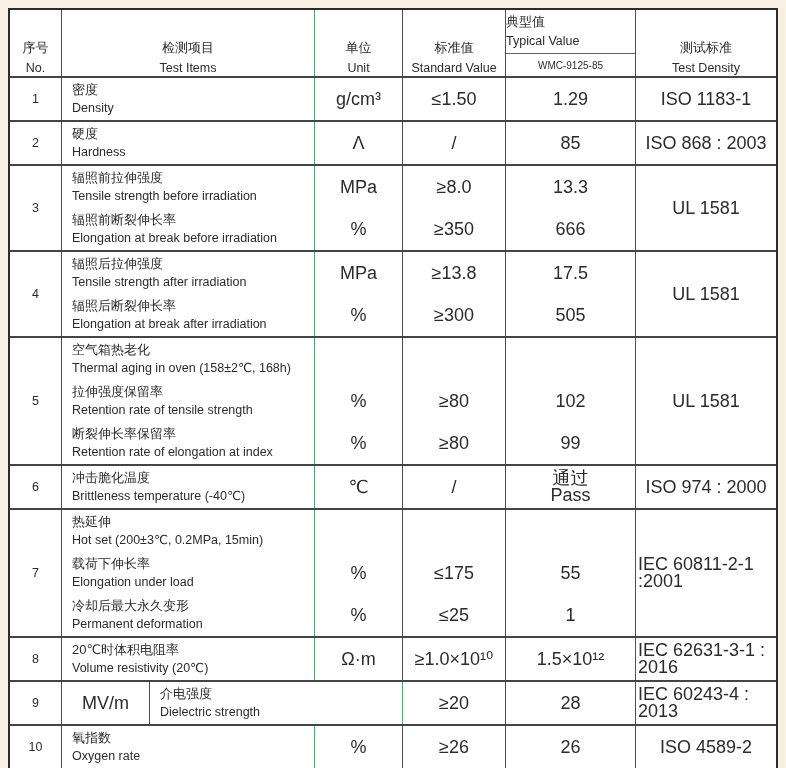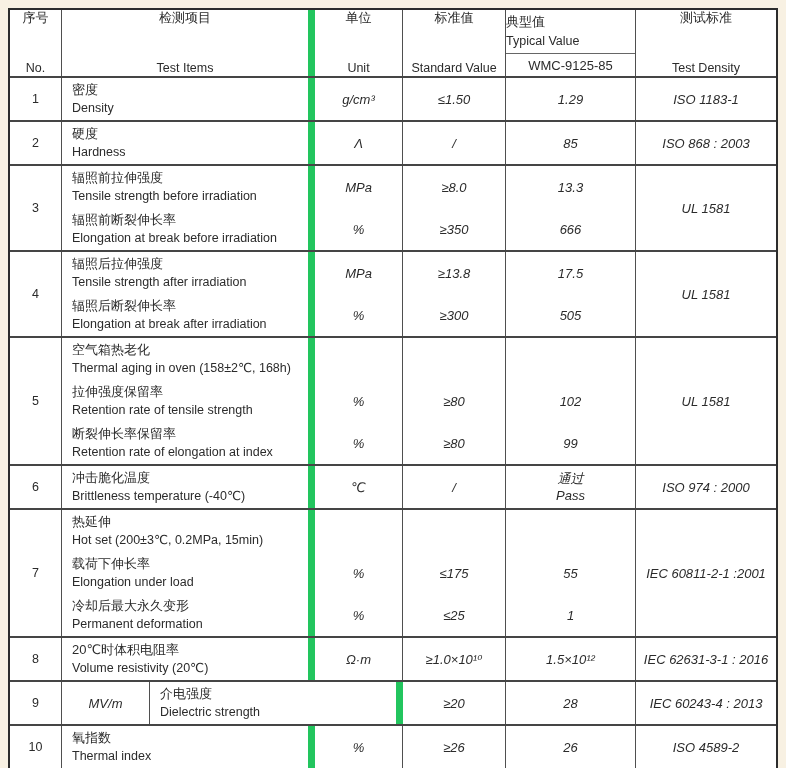--- a/index.html
+++ b/index.html
@@ -19,41 +19,41 @@
     flex-direction: column;
   }
   .row { display: flex; align-items: stretch; }
   .row + .row { border-top: 2px solid #454545; }
   .cell { box-sizing: border-box; }
   .c-no   { width: 52px;  display: flex; align-items: center; justify-content: center;
             border-right: 1px solid #4f4f4f; font-size: 12.5px; flex-shrink: 0; }
   .mid    { width: 574px; display: flex; flex-direction: column; flex-shrink: 0; }
   .sub    { display: flex; flex: 1; }
   .c-items{ width: 253px; padding: 2px 8px 2px 10px; display: flex; flex-direction: column;
-            justify-content: center; border-right: 7px solid #22c55e; flex-shrink: 0; }
+            justify-content: center; border-right: 1px solid #22c55e; flex-shrink: 0; }
   .c-unit { width: 88px;  border-right: 1px solid #4f4f4f; flex-shrink: 0; }
   .c-std  { width: 103px; border-right: 1px solid #4f4f4f; flex-shrink: 0; }
   .c-typ  { width: 130px; border-right: 1px solid #4f4f4f; flex-shrink: 0; }
   .c-ts   { flex: 1; }
   .val    { display: flex; align-items: center; justify-content: center;
-            text-align: left; font-size: 13px; line-height: 17px; padding: 1px 2px; font-style: italic; }
+            text-align: left; font-size: 18px; line-height: 17px; padding: 1px 2px; }
   .col2   { flex-direction: column; }
   .cn { font-size: 13px;   line-height: 19px; }
   .en { font-size: 12.5px; line-height: 19px; }
   
   .header .hcell { display: flex; flex-direction: column; align-items: center;
-                   justify-content: space-between; text-align: center; gap: 5px; }
+                   justify-content: flex-end; text-align: center; gap: 5px; }
   .hcn { font-size: 13px;   line-height: 16px; }
   .hen { font-size: 12.5px; line-height: 15px; }
   .header .c-items { align-items: center; padding: 0; }
   .typ-head { padding: 0; display: flex; flex-direction: column; }
   .typ-top  { flex: 1; display: flex; flex-direction: column; 
               justify-content: center; gap: 4px; }
   .typ-sub  { height: 23px; border-top: 1px solid #666666; display: flex;
-              align-items: center; justify-content: center; font-size: 13px; }
+              align-items: center; justify-content: center; font-size: 10px; }
 </style>
 </head>
 <body>
 
 <div class="table">
 
   <div class="row header" style="min-height:66px">
     <div class="cell c-no hcell">
       <div class="hcn">序号</div>
       <div class="hen">No.</div>
@@ -287,21 +287,21 @@
     </div>
     <div class="cell c-ts val">IEC 60243-4 : 2013</div>
   </div>
 
   <div class="row" style="min-height:38px">
     <div class="cell c-no">10</div>
     <div class="mid">
       <div class="sub">
         <div class="cell c-items">
           <div class="cn">氧指数</div>
-          <div class="en">Thermal index</div>
+          <div class="en">Oxygen rate</div>
         </div>
         <div class="cell c-unit val">%</div>
         <div class="cell c-std val">≥26</div>
         <div class="cell c-typ val">26</div>
       </div>
     </div>
     <div class="cell c-ts val">ISO 4589-2</div>
   </div>
 
 </div>

